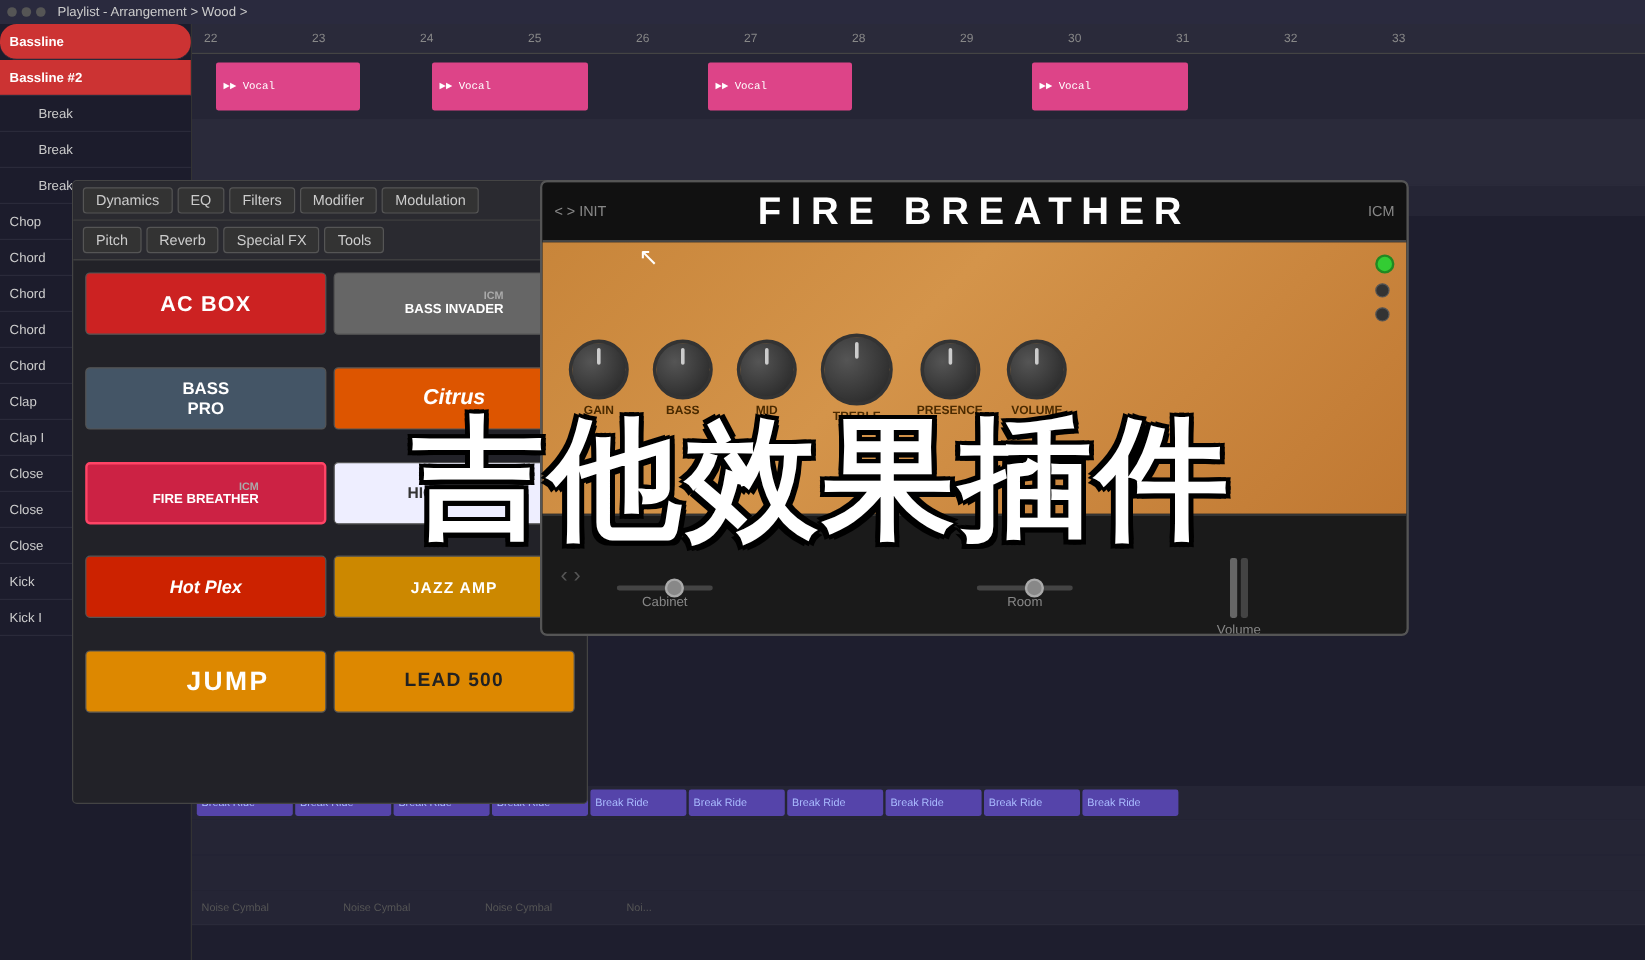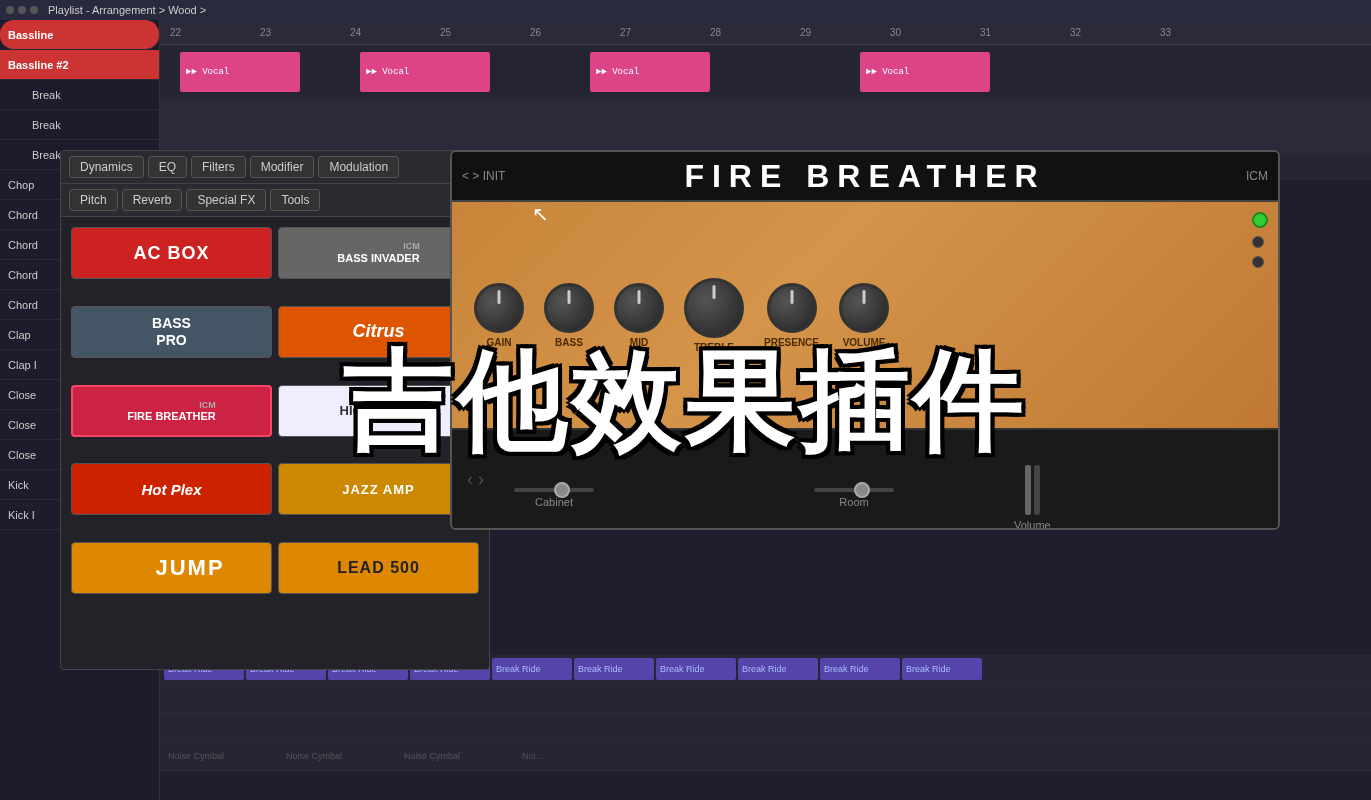--- a/index.html
+++ b/index.html
@@ -198,21 +198,21 @@
     .plugin-item.hot-solo { background: #ddd; color: #333; font-size: 13px; }
     .plugin-item.jazz-amp { background: #cc8800; color: white; font-size: 13px; letter-spacing: 1px; }
     .plugin-item.jump { background: #dd8800; color: white; font-size: 22px; letter-spacing: 2px; padding-left: 37px; }
     .plugin-item.lead-800 { background: #dd8800; color: #222; font-size: 16px; letter-spacing: 1px; }
 
     
     .firebreather-ui {
       position: absolute;
       left: 450px;
       top: 150px;
-      width: 830px;
+      width: 724px;
       height: 380px;
       background: #1a1a1a;
       border: 2px solid #555;
       border-radius: 6px;
       z-index: 20;
       overflow: hidden;
       display: flex;
       flex-direction: column;
     }
 

